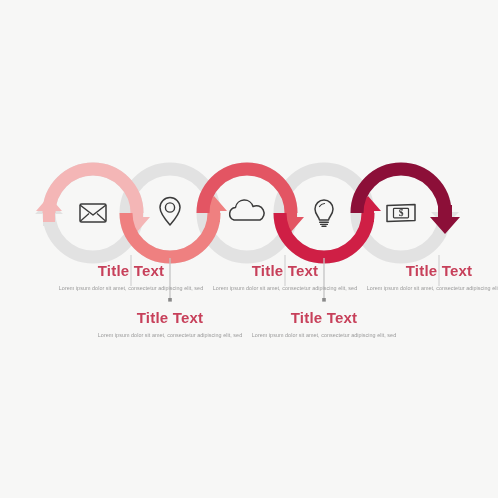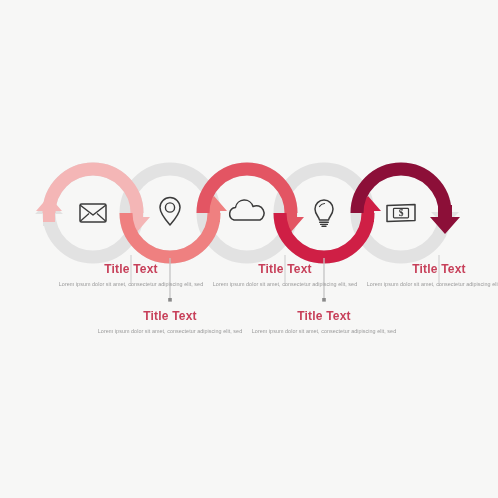--- a/index.html
+++ b/index.html
@@ -24,21 +24,21 @@
     top: 0;
     width: 498px;
     height: 498px;
   }
   .step-text {
     position: absolute;
     width: 150px;
     text-align: center;
   }
   .step-title {
-    font-size: 12px;
+    font-size: 15px;
     font-weight: bold;
     color: #c7405a;
     letter-spacing: 0.2px;
     margin: 0 0 4px 0;
     line-height: 1.2;
   }
   .step-desc {
     font-size: 5.4px;
     color: #9a9a9a;
     line-height: 1.75;

